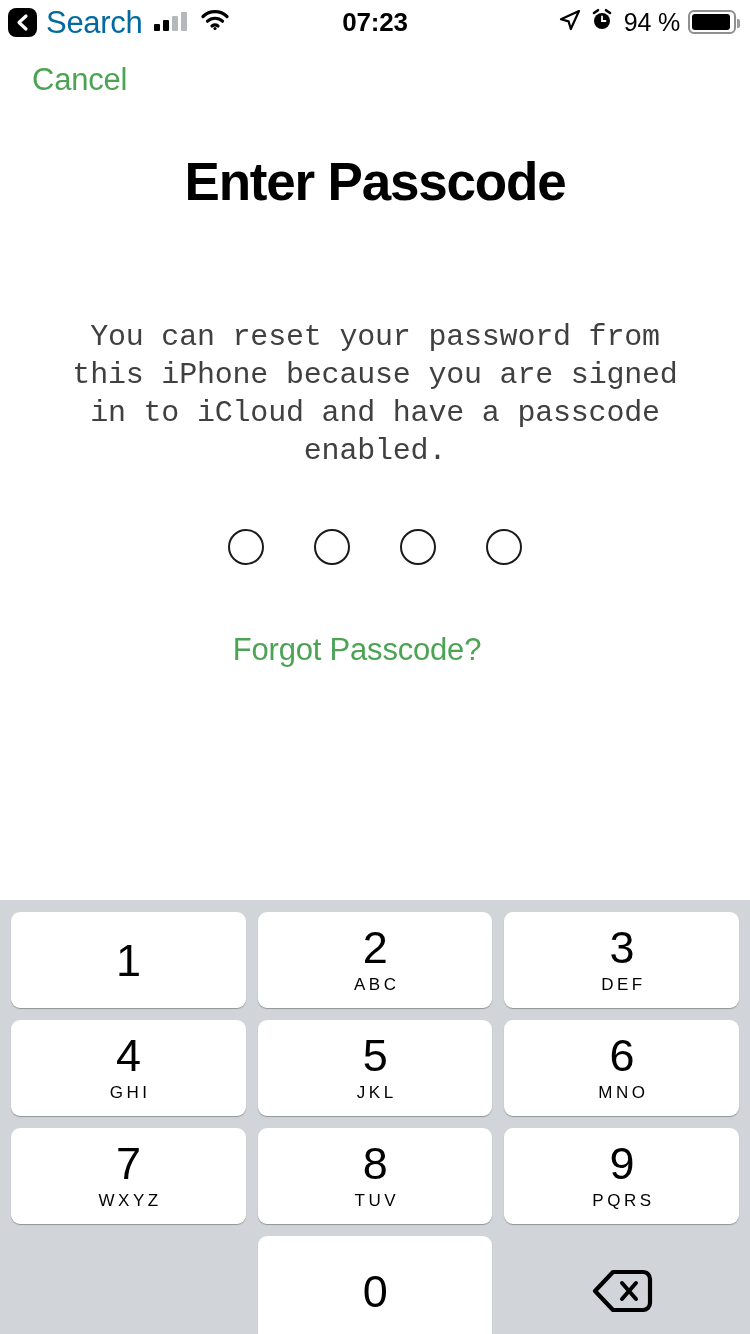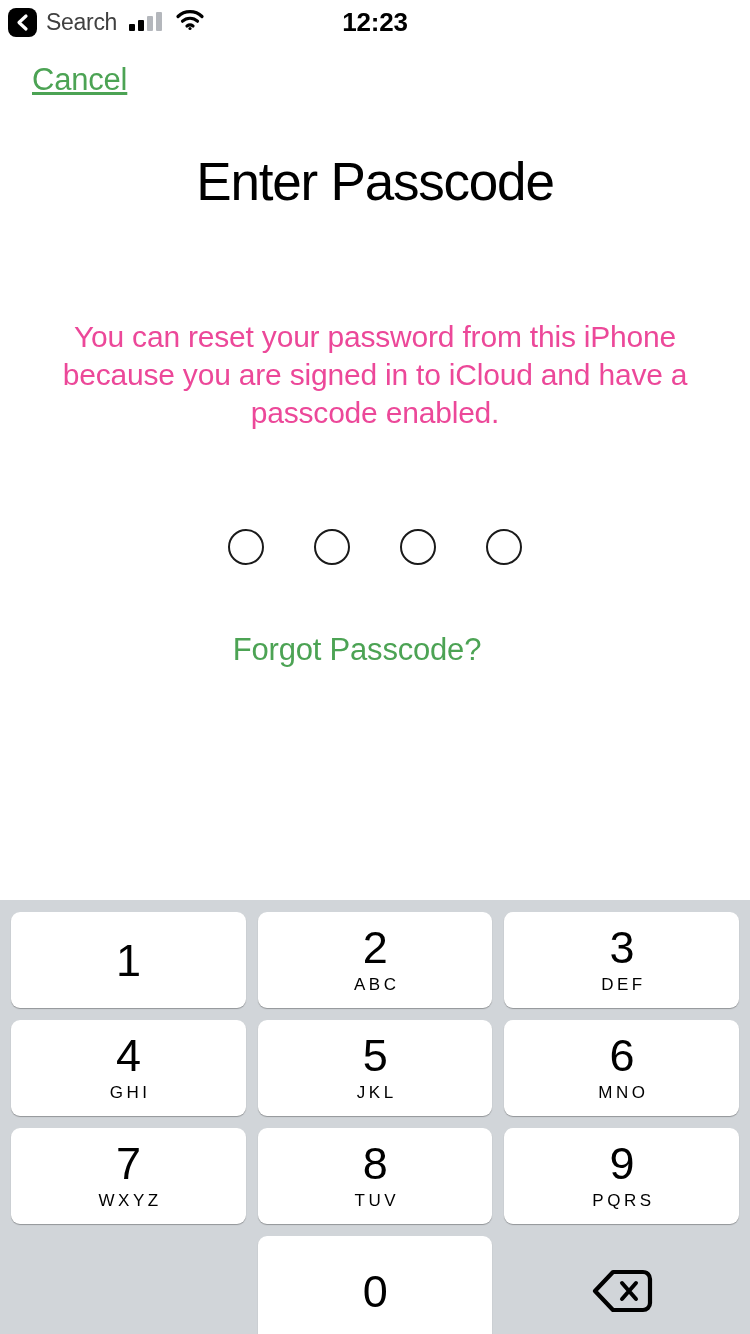--- a/index.html
+++ b/index.html
@@ -38,22 +38,22 @@
     height: 29px;
     background: #000;
     border-radius: 8px;
     display: flex;
     align-items: center;
     justify-content: center;
     flex: 0 0 auto;
   }
   .back-chip svg { display:block; }
   .search-label {
-    font-size: 23px;
-    color: #404040;
+    font-size: 31px;
+    color: #0369a1;
     letter-spacing: -0.3px;
     line-height: 1;
   }
   .signal-bars {
     display: flex;
     align-items: flex-end;
     gap: 3px;
     height: 18px;
     margin-left: 3px;
   }
@@ -133,48 +133,48 @@
     left: 32px;
     font-size: 31px;
     color: #4ca354;
     font-weight: 500;
     letter-spacing: -0.2px;
     background: none;
     border: none;
     padding: 0;
     font-family: inherit;
     cursor: pointer;
-    text-decoration: underline;
   }
 
   
   .page-title {
     position: absolute;
     top: 152px;
     left: 0;
     width: 750px;
     text-align: center;
     font-size: 53px;
-    font-weight: normal;
+    font-weight: bold;
     color: #000;
     letter-spacing: -1.2px;
     line-height: 1.15;
   }
 
   
   .description {
     position: absolute;
     top: 318px;
     left: 62px;
     width: 626px;
     text-align: center;
     font-size: 30px;
     line-height: 38px;
-    color: #ec4899;
+    color: #404040;
     letter-spacing: -0.2px;
+    font-family: Liberation Mono, monospace;
   }
 
   
   .passcode-dots {
     position: absolute;
     top: 529px;
     left: 0;
     width: 750px;
     display: flex;
     justify-content: center;
@@ -295,23 +295,42 @@
     <span class="wifi-icon">
       <svg width="30" height="22" viewBox="0 0 30 22" aria-hidden="true">
         <path d="M3 7.5 A17 17 0 0 1 27 7.5" fill="none" stroke="#000" stroke-width="3.2" stroke-linecap="round"></path>
         <path d="M7.5 12.2 A11 11 0 0 1 22.5 12.2" fill="none" stroke="#000" stroke-width="3.2" stroke-linecap="round"></path>
         <path d="M12 17 A5 5 0 0 1 18 17" fill="none" stroke="#000" stroke-width="3.2" stroke-linecap="round"></path>
         <circle cx="15" cy="19.5" r="1.6" fill="#000"></circle>
       </svg>
     </span>
   </div>
 
+  <div class="status-right">
+    <span>
+      <svg width="24" height="24" viewBox="0 0 24 24" aria-hidden="true">
+        <path d="M21 3 L3 11.2 L10.6 13.4 L12.8 21 Z" fill="none" stroke="#000" stroke-width="2.2" stroke-linejoin="round"></path>
+      </svg>
+    </span>
+    <span>
+      <svg width="24" height="24" viewBox="0 0 24 24" aria-hidden="true">
+        <circle cx="12" cy="13" r="8" fill="#000"></circle>
+        <path d="M4 5 L8 2.2 M20 5 L16 2.2" stroke="#000" stroke-width="2.6" stroke-linecap="round"></path>
+        <path d="M12 8.5 L12 13 L15.5 13" stroke="#fff" stroke-width="1.8" stroke-linecap="round" fill="none"></path>
+      </svg>
+    </span>
+    <span class="battery-pct">94 %</span>
+    <span class="battery">
+      <span class="battery-fill"></span>
+      <span class="battery-cap"></span>
+    </span>
+  </div>
 </div>
 <div class="status-center">
-  <span class="status-time">12:23</span>
+  <span class="status-time">07:23</span>
 </div>
 
 <button class="cancel-button">Cancel</button>
 
 <div class="page-title">Enter Passcode</div>
 
 <div class="description">You can reset your password from this iPhone because you are signed in to iCloud and have a passcode enabled.</div>
 
 <div class="passcode-dots" id="passcode-dots">
     <span class="dot"></span>

